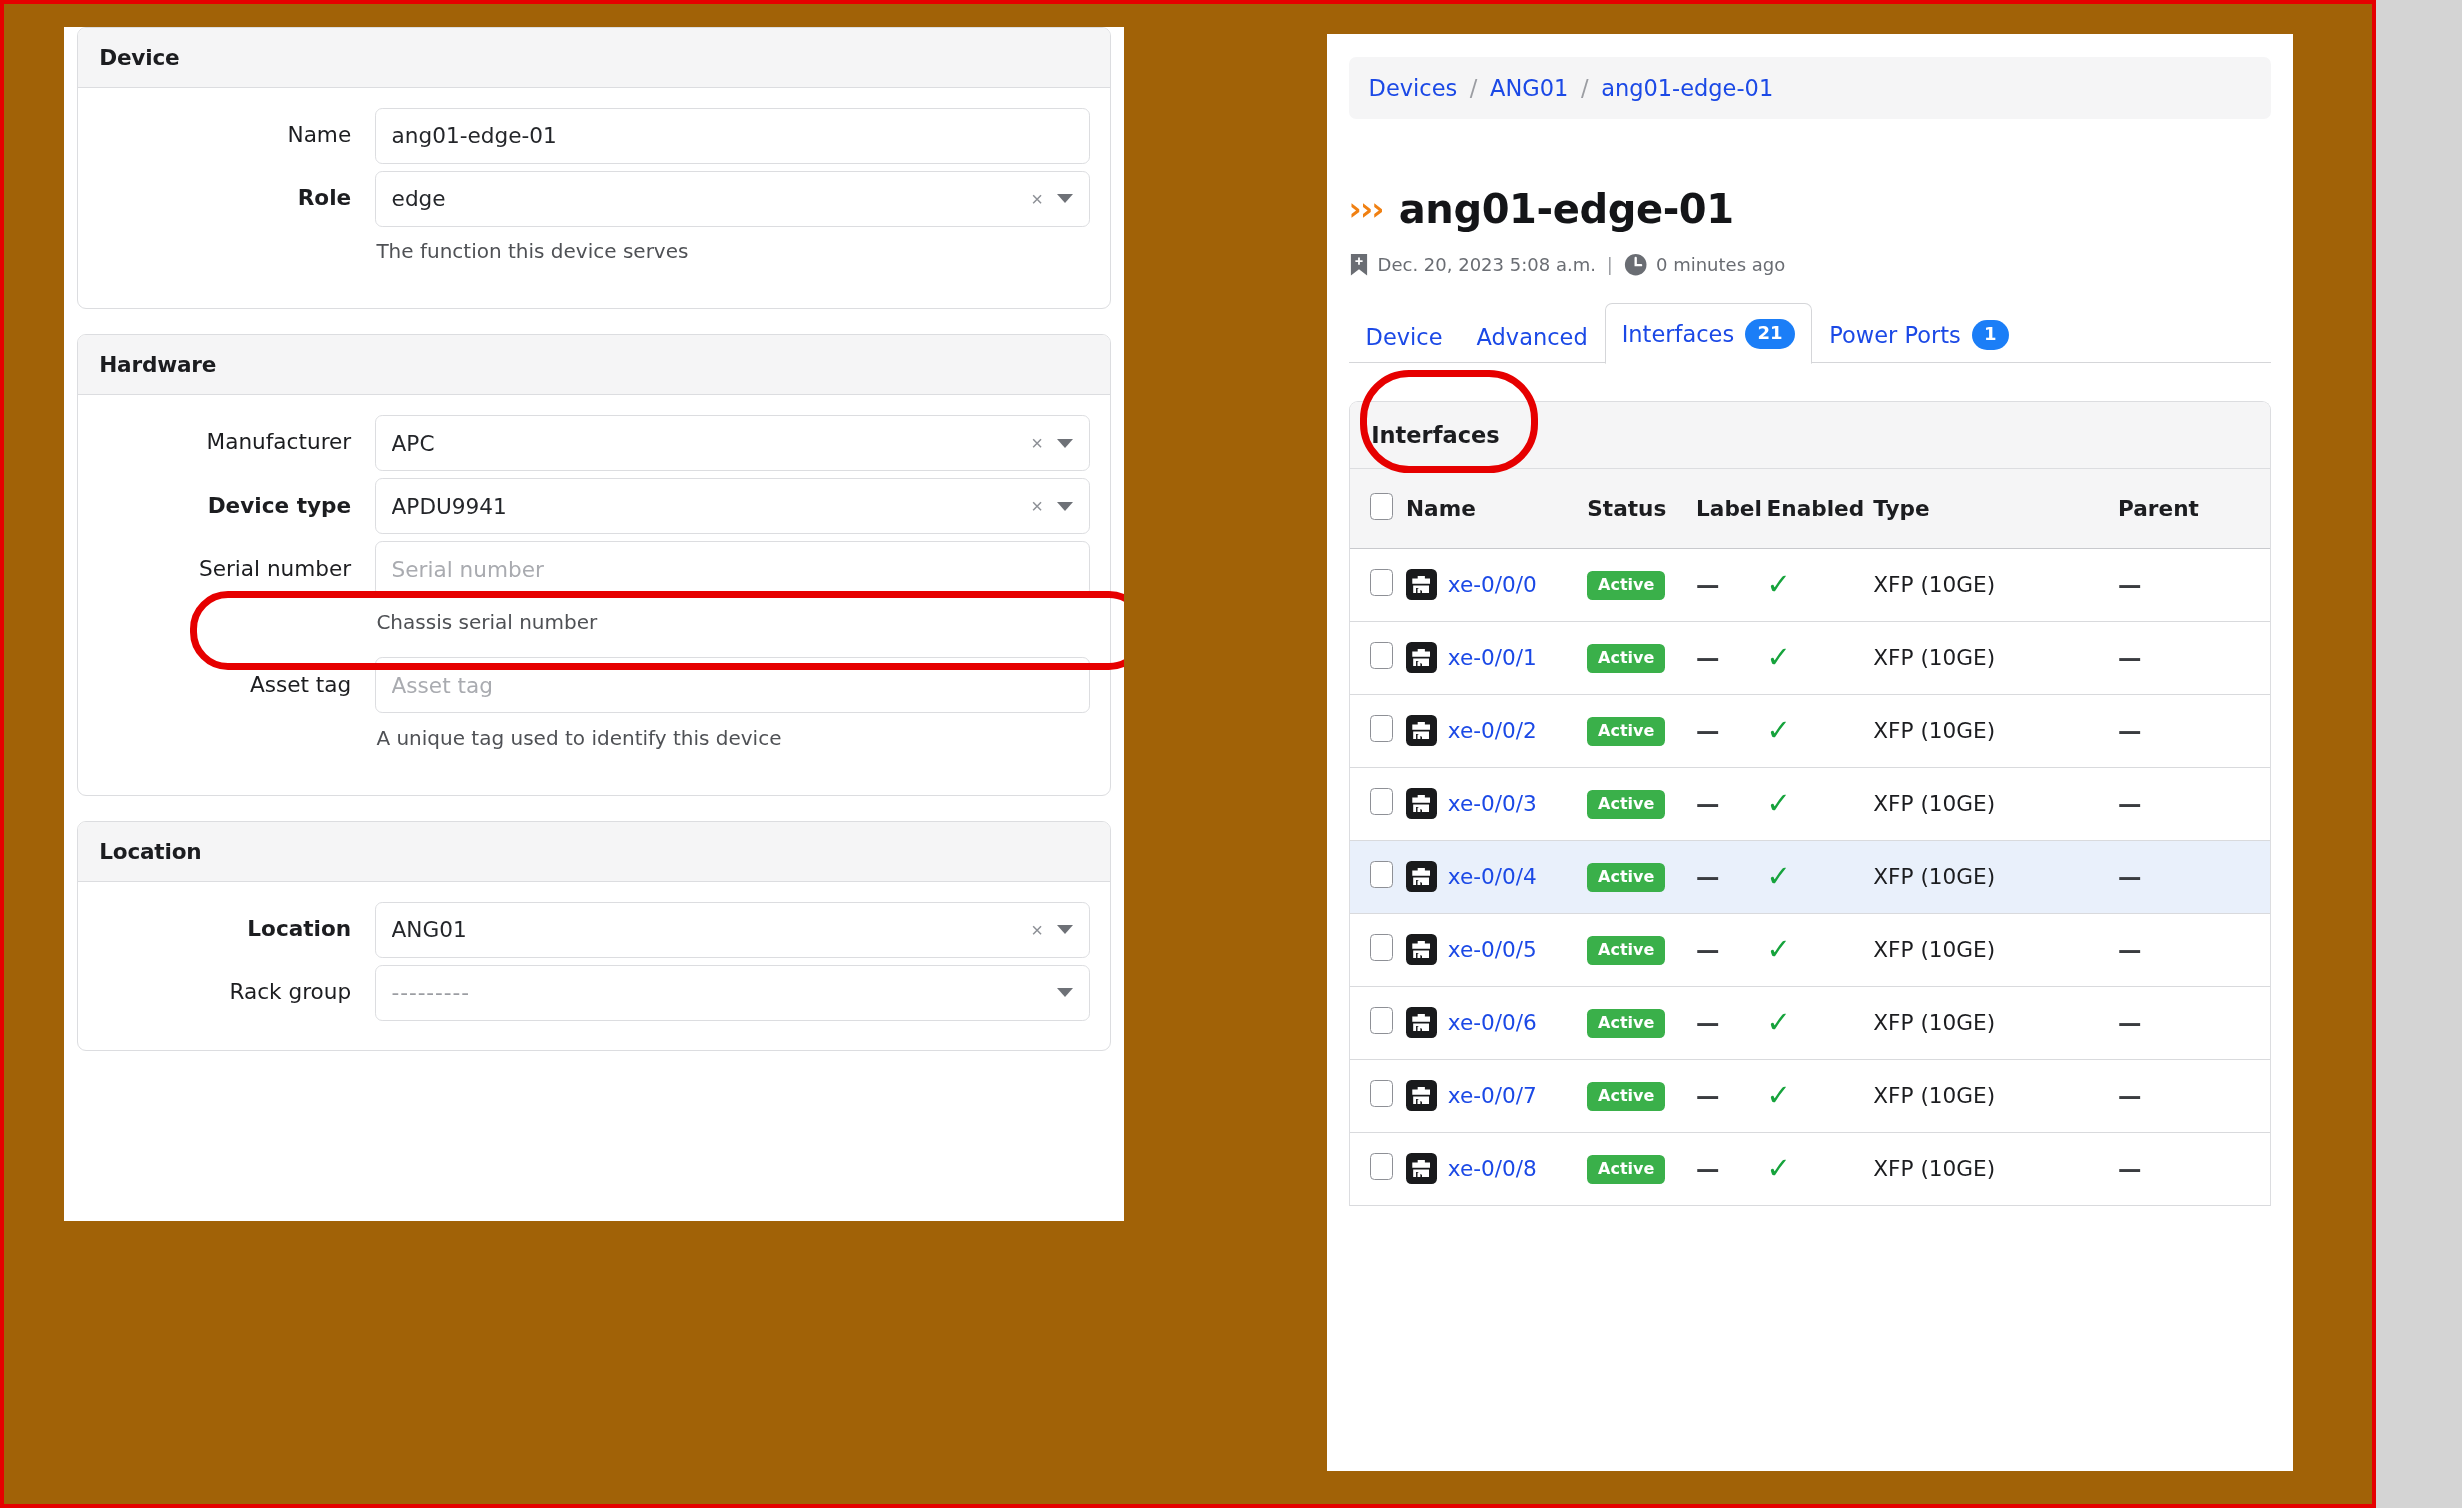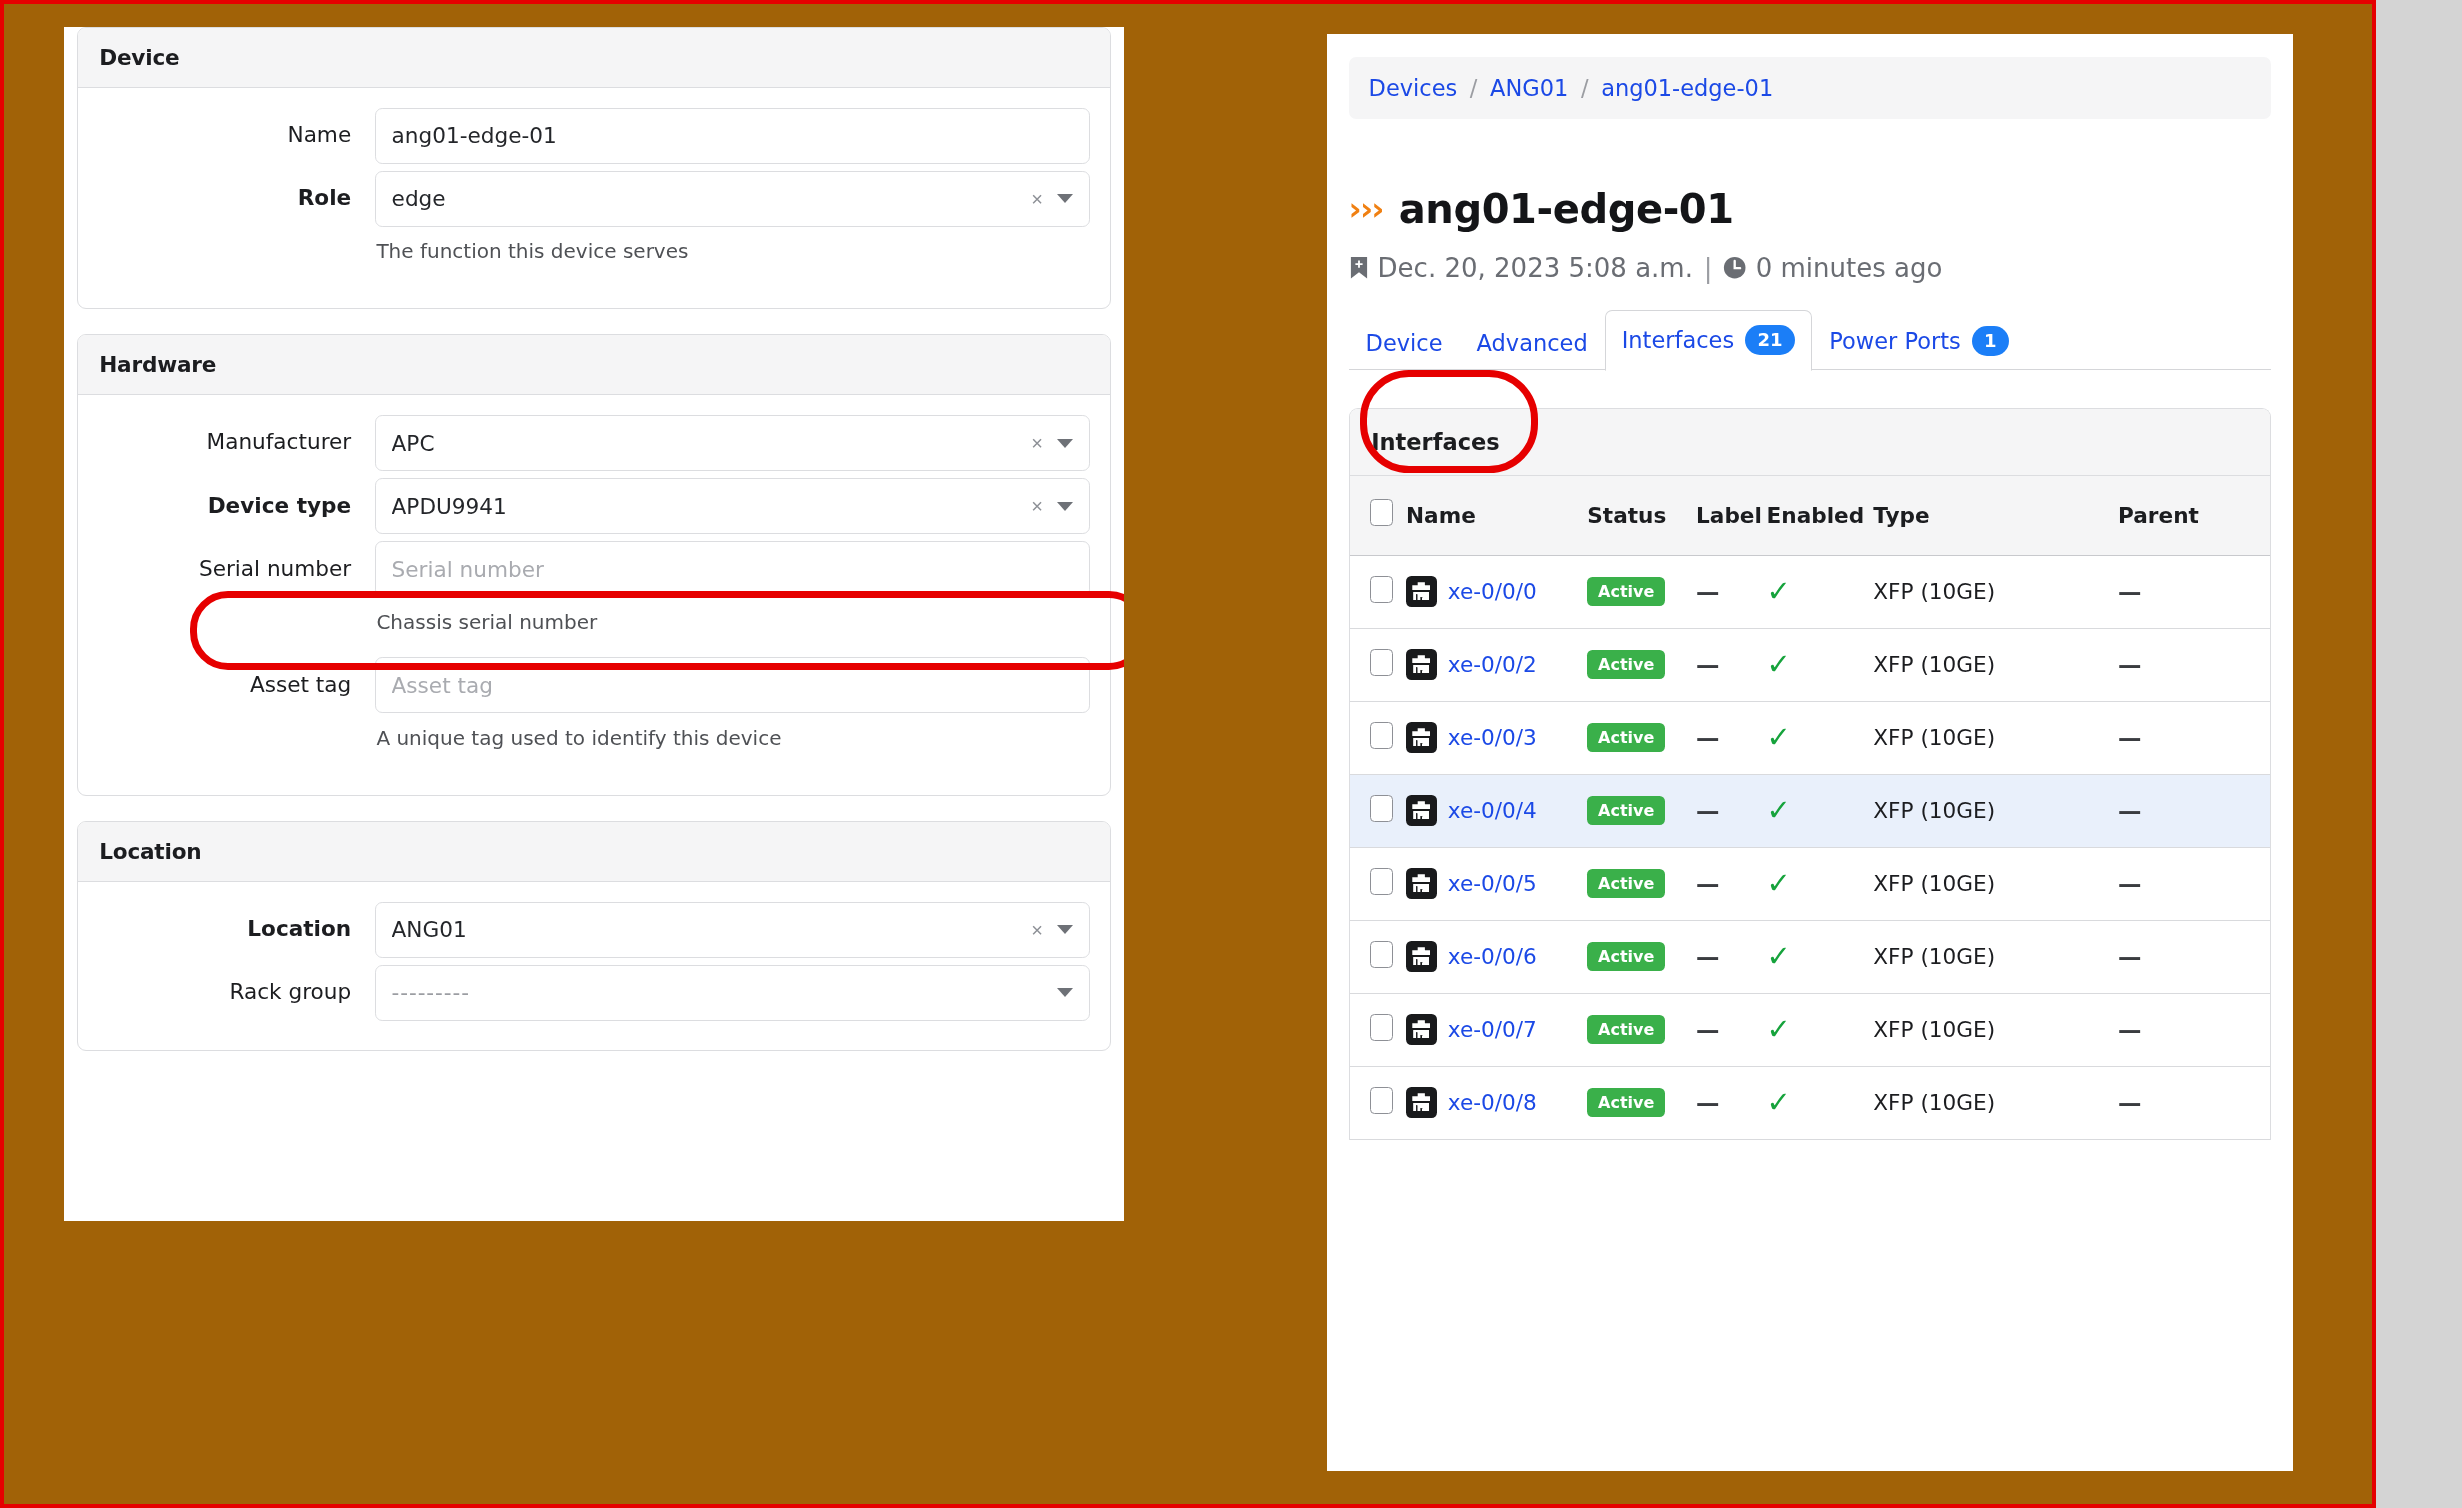--- a/index.html
+++ b/index.html
@@ -139,21 +139,21 @@
     font-family: "DejaVu Sans", sans-serif;
   }
   .page-title {
     font-size: 40px; font-weight: bold; color: #141518;
     letter-spacing: -0.4px;
   }
 
   .meta-row {
     display: flex; align-items: center;
     margin: 21.6px 21.6px 0 21.6px;
-    font-size: 26px; color: #6a6d73;
+    font-size: 18px; color: #6a6d73;
     gap: 0;
   }
   .meta-row .ico { margin-right: 9px; display: inline-flex; align-items: center; }
   .meta-row .pipe { padding: 0 10.8px; color: #9b9da2; }
 
   .tabs {
     display: flex; align-items: flex-end;
     margin: 27px 21.6px 0 21.6px;
     border-bottom: 1.8px solid #d5d6d9;
     position: relative;
@@ -455,20 +455,34 @@
               <td class="col-lb"><span class="dash">—</span></td>
               <td class="col-en"><span class="tick">✓</span></td>
               <td class="col-ty">XFP (10GE)</td>
               <td class="col-pa"><span class="dash">—</span></td>
             </tr>
             <tr class="">
               <td class="col-cb"><span class="cbox"></span></td>
               <td class="col-nm">
                 <div class="iface-name">
                   <span class="rj45"></span>
+                  <a href="#">xe-0/0/1</a>
+                </div>
+              </td>
+              <td class="col-st"><span class="status-pill">Active</span></td>
+              <td class="col-lb"><span class="dash">—</span></td>
+              <td class="col-en"><span class="tick">✓</span></td>
+              <td class="col-ty">XFP (10GE)</td>
+              <td class="col-pa"><span class="dash">—</span></td>
+            </tr>
+            <tr class="">
+              <td class="col-cb"><span class="cbox"></span></td>
+              <td class="col-nm">
+                <div class="iface-name">
+                  <span class="rj45"></span>
                   <a href="#">xe-0/0/2</a>
                 </div>
               </td>
               <td class="col-st"><span class="status-pill">Active</span></td>
               <td class="col-lb"><span class="dash">—</span></td>
               <td class="col-en"><span class="tick">✓</span></td>
               <td class="col-ty">XFP (10GE)</td>
               <td class="col-pa"><span class="dash">—</span></td>
             </tr>
             <tr class="">

